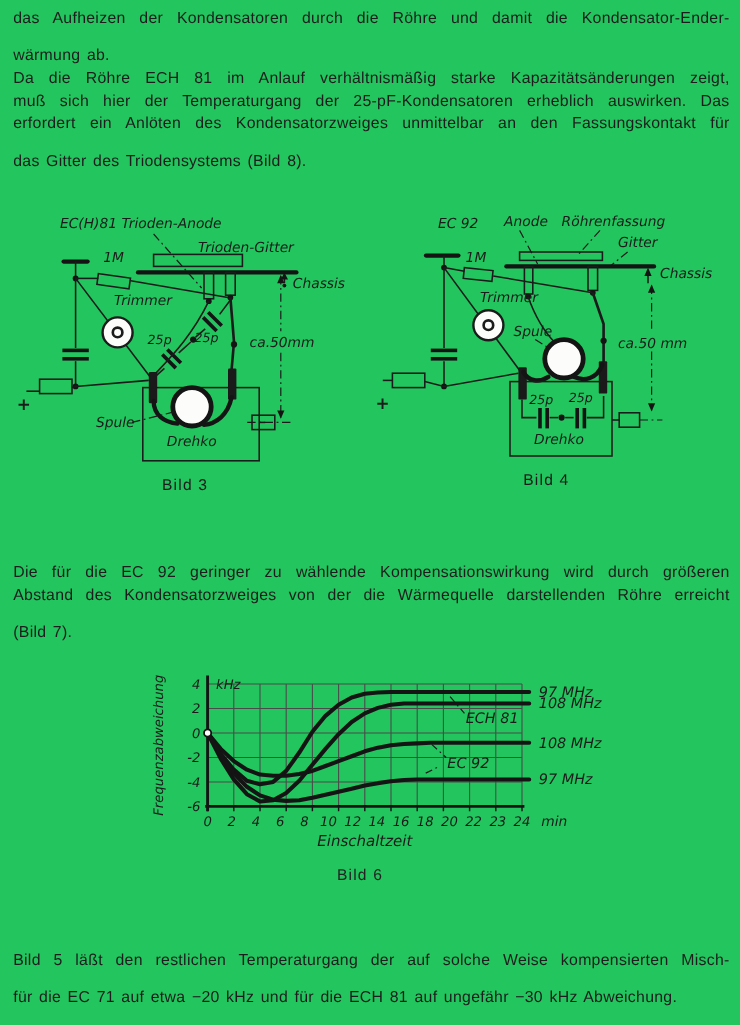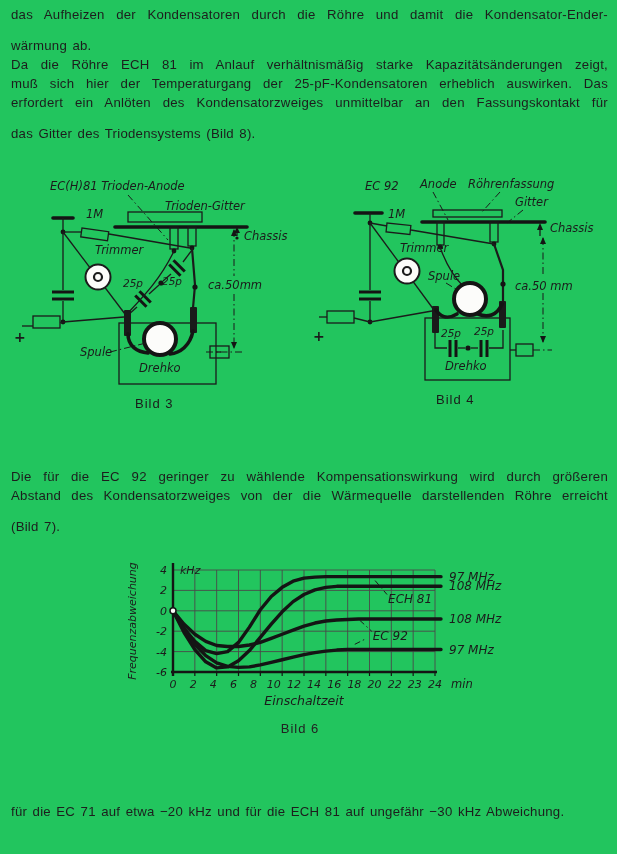--- a/index.html
+++ b/index.html
@@ -291,16 +291,17 @@
       <line x1="249.05833333333328" y1="32.559999999999995" x2="261.0583333333333" y2="46.559999999999995" stroke="#1b1b1b" stroke-width="1" stroke-dasharray="6 3 1.5 3"></line>
       <text x="262.0583333333333" y="54.559999999999995" style="font:italic 12px &quot;DejaVu Sans&quot;,sans-serif">ECH 81</text>
       <line x1="233.775" y1="72.3" x2="245.775" y2="83.3" stroke="#1b1b1b" stroke-width="1" stroke-dasharray="6 3 1.5 3"></line>
       <line x1="228.775" y1="96.3" x2="240.775" y2="90.3" stroke="#1b1b1b" stroke-width="1" stroke-dasharray="6 3 1.5 3"></line>
       <text x="246.775" y="92.3" style="font:italic 12px &quot;DejaVu Sans&quot;,sans-serif">EC 92</text>
       <circle cx="47" cy="62.8" r="3" fill="#fcfcfa" stroke="#141414" stroke-width="1.5"></circle>
     </svg>
   <div class="caption" style="top:721px;left:255px;width:90px;text-align:center;">Bild 6</div>
 
   <div class="para" style="top:790px;">
+    <div class="line">Bild 5 läßt den restlichen Temperaturgang der auf solche Weise kompensierten Misch-</div>
     <div class="line line-last">für die EC 71 auf etwa −20 kHz und für die ECH 81 auf ungefähr −30 kHz Abweichung.</div>
   </div>
 
 </div>
 
 </body></html>

